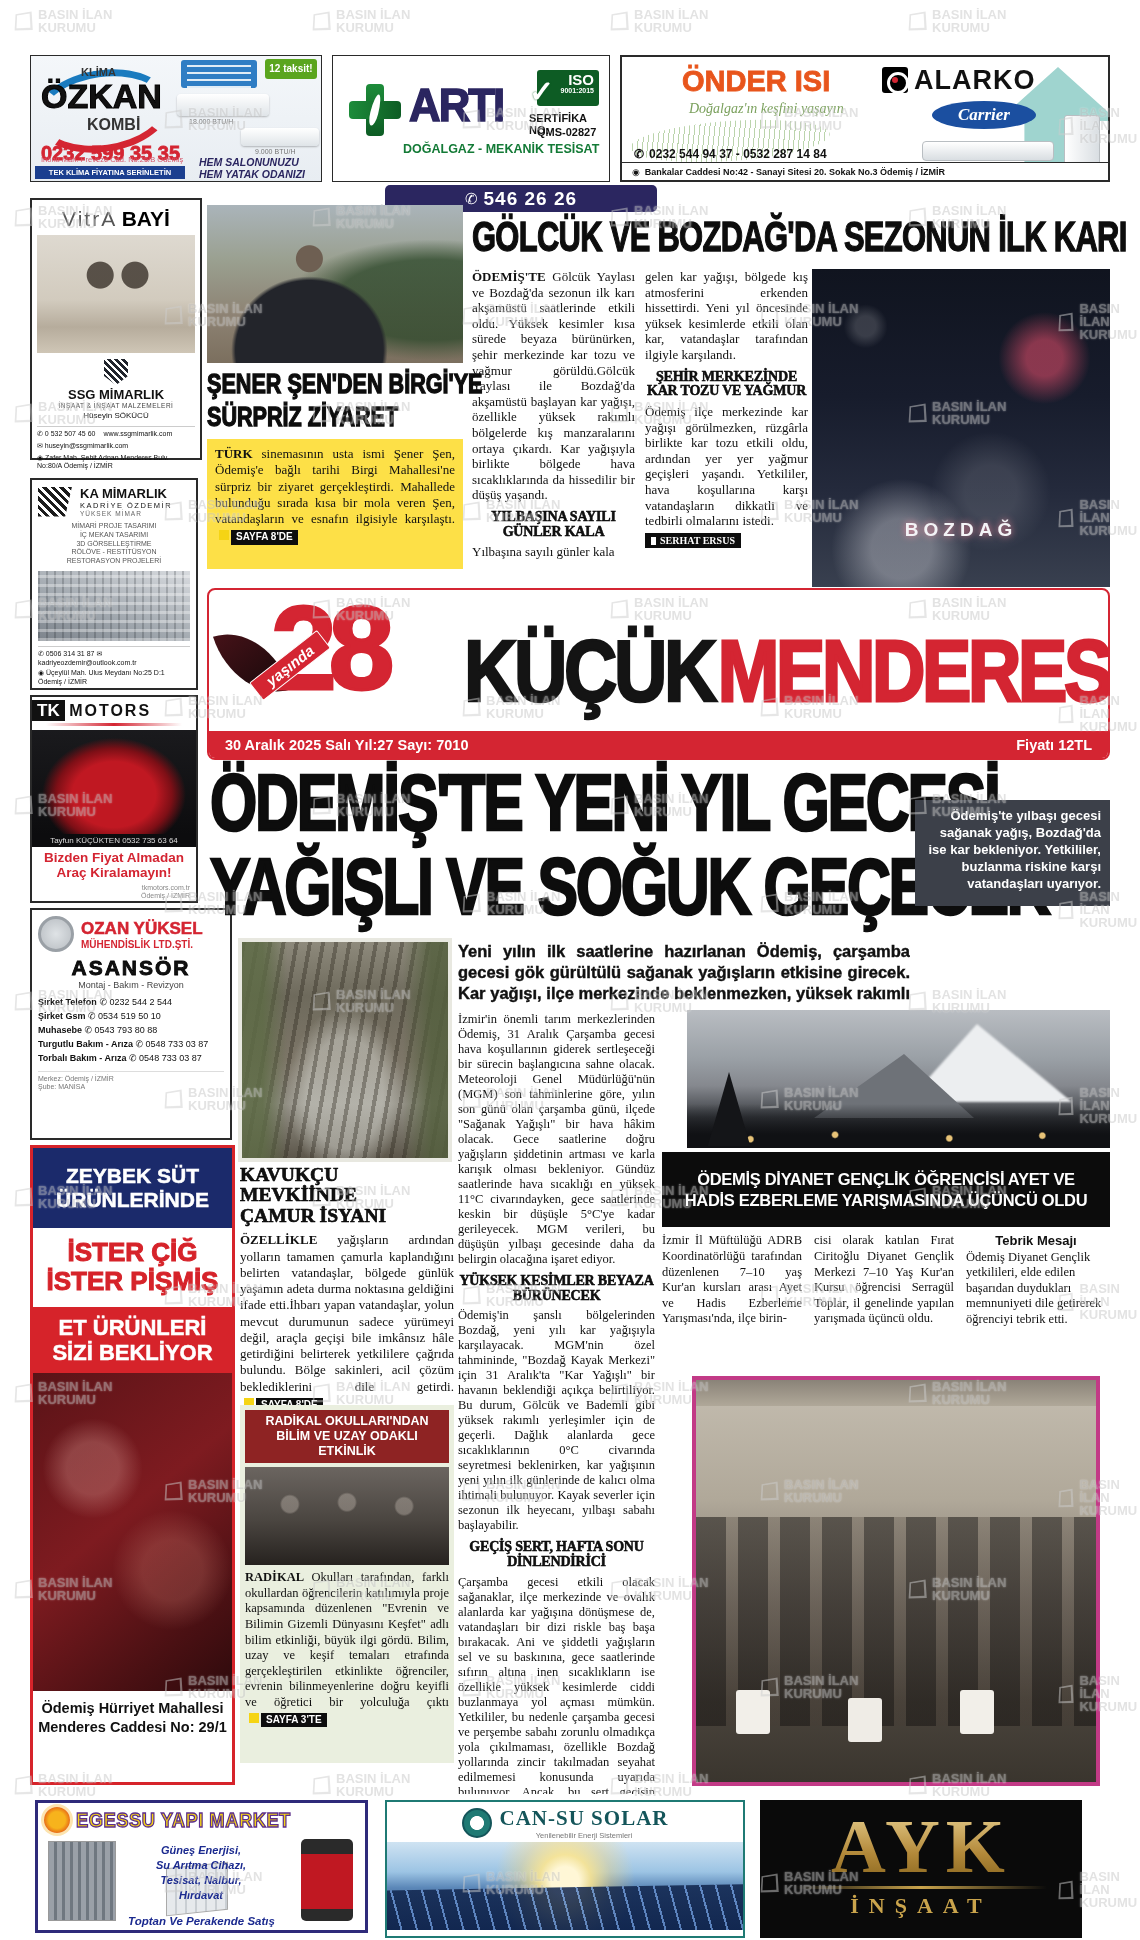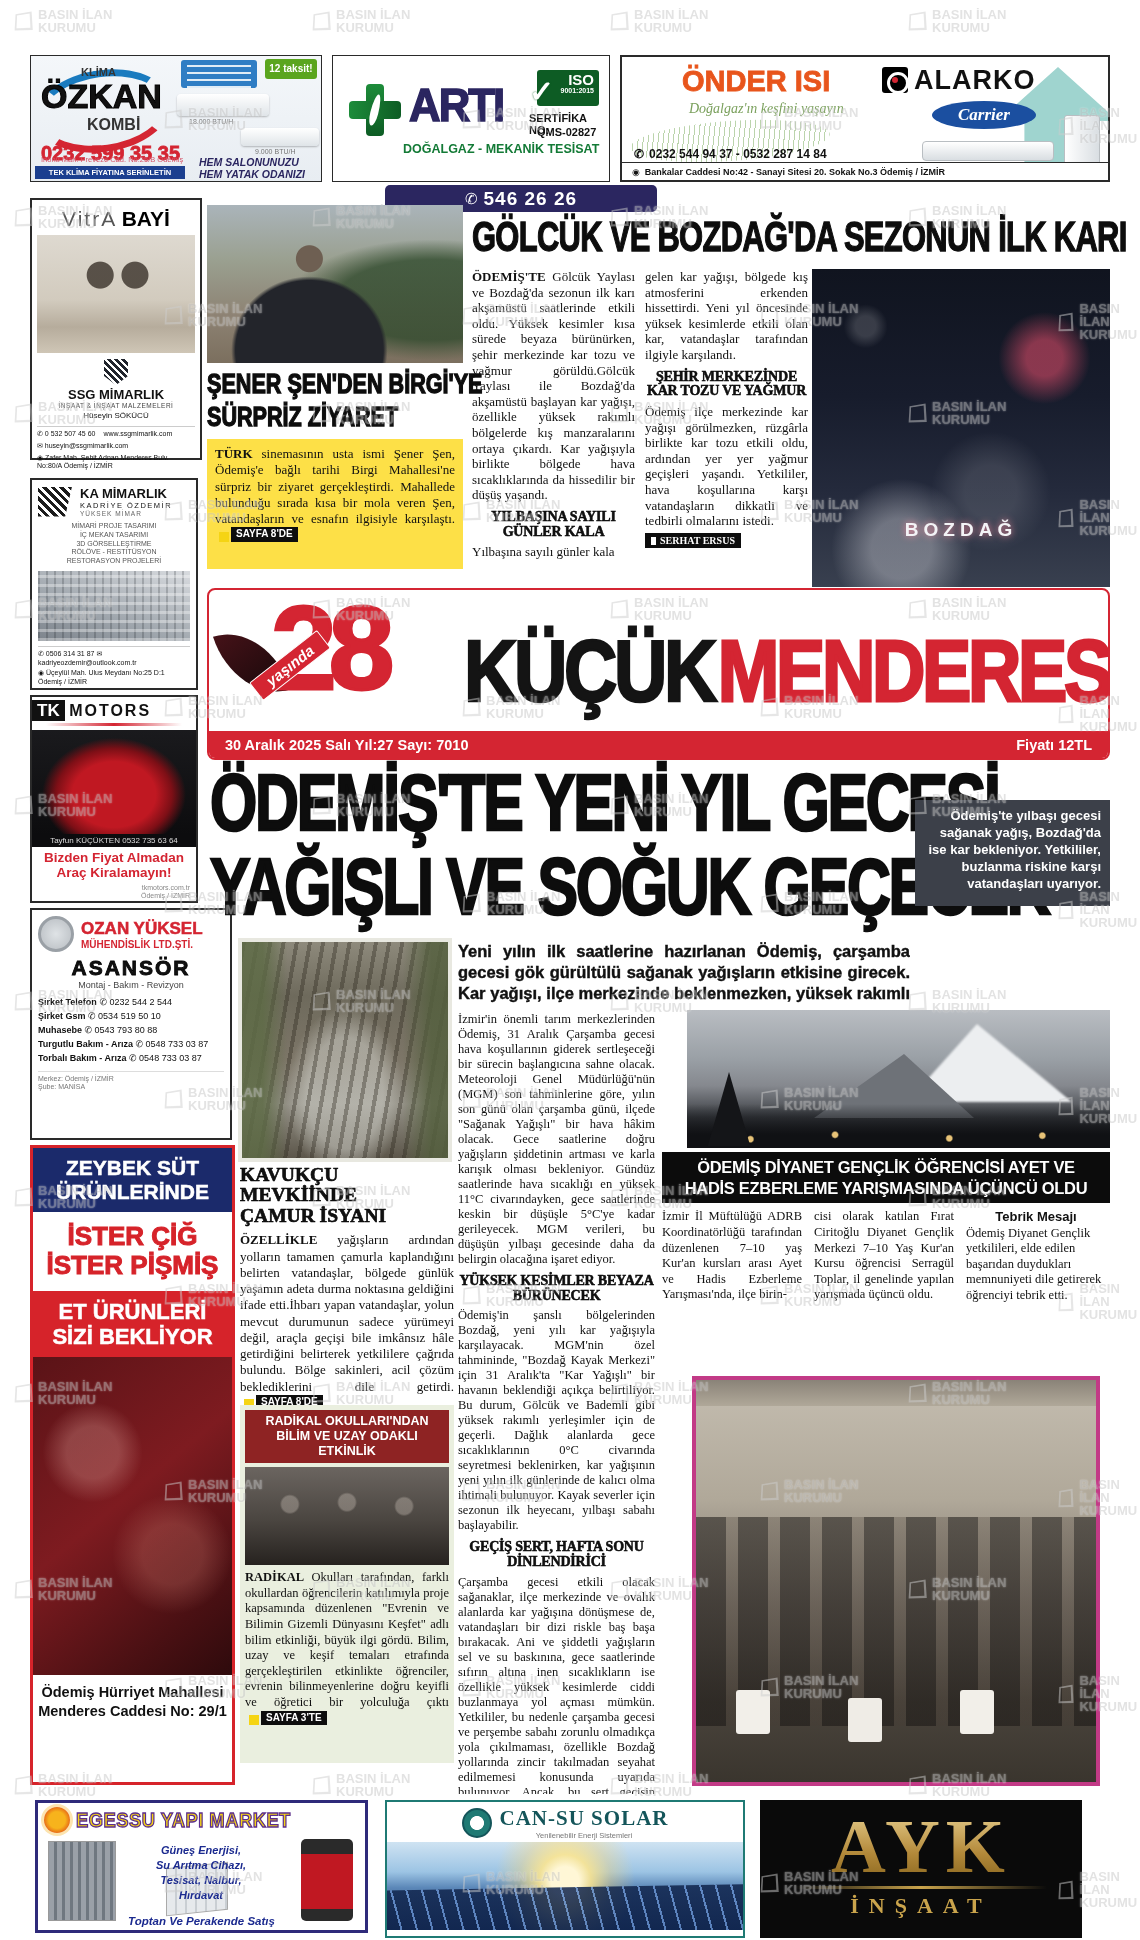--- a/index.html
+++ b/index.html
@@ -6,21 +6,21 @@
   .page{position:relative;width:1140px;height:1940px;background:#fff;overflow:hidden;
         font-family:"Liberation Sans",sans-serif;color:#111}
   .abs{position:absolute}
   .serif{font-family:"Liberation Serif",serif}
   .just{text-align:justify}
   .box{border:1.5px solid #2a2a2a;background:#fff;box-sizing:border-box}
   .hl{font-weight:700;color:#0d0d0d;-webkit-text-stroke:1.3px #0d0d0d;transform-origin:0 50%;white-space:nowrap}
   .subhead{font-weight:700;text-align:center;font-size:14px;line-height:1.05;margin:7px 0 5px;
            -webkit-text-stroke:.5px #000;letter-spacing:-.2px}
   .body-col{font-size:12.5px;line-height:1.2;text-align:justify;overflow:hidden}
-  .pgbadge{display:inline-flex;align-items:flex-end;gap:2px;margin-left:4px;vertical-align:-1px}
+  .pgbadge{display:inline-flex;align-items:flex-start;gap:2px;margin-left:4px;vertical-align:-1px}
   .ysq{width:10px;height:10px;background:#f5d414;display:inline-block}
   .pbx{background:#0d0d0d;color:#fff;font-family:"Liberation Sans",sans-serif;font-weight:700;
        font-size:10px;padding:1px 5px;white-space:nowrap}
   .byl{display:inline-flex;align-items:center;background:#0d0d0d;color:#fff;font-weight:700;
        font-size:10px;padding:1.5px 6px;gap:4px;white-space:nowrap}
   .byl::before{content:"";width:5px;height:8px;background:#fff;display:inline-block}
   .wm{position:absolute;display:flex;gap:6px;align-items:center;color:#c6c6c6;opacity:.5;
       font-weight:700;font-size:13px;line-height:1;text-shadow:0 0 2px rgba(255,255,255,.9);pointer-events:none}
   .wmbox{width:14px;height:14px;border:2.5px solid #cdcdcd;transform:perspective(40px) rotateX(16deg) rotateY(-20deg)}
   #wm{position:absolute;inset:0;z-index:9;pointer-events:none}
@@ -251,21 +251,21 @@
       <div><b>Turgutlu Bakım - Arıza</b> <span>✆</span> <span>0548 733 03 87</span></div>
       <div><b>Torbalı Bakım - Arıza</b> <span>✆</span> <span>0548 733 03 87</span></div>
     </div>
     <div class="tiny" style="color:#777;margin-top:5px;border-top:1px solid #ddd;padding-top:3px">
       <div>Merkez: Ödemiş / İZMİR</div>
       <div>Şube: MANİSA</div>
     </div>
   </div>
 
   <div class="abs" id="zeybek" style="left:30px;top:1145px;width:205px;height:640px;border:3px solid #d6232a;box-sizing:border-box;background:#fff;overflow:hidden">
-    <div style="background:#1b2a6b;color:#fff;text-align:center;font-weight:700;font-size:21px;line-height:1.15;padding:8px 0;-webkit-text-stroke:.5px #fff">
+    <div style="background:#1b2a6b;color:#fff;text-align:center;font-weight:700;font-size:21px;line-height:1.15;padding:16px 0;-webkit-text-stroke:.5px #fff">
       <div>ZEYBEK SÜT</div>
       <div>ÜRÜNLERİNDE</div>
     </div>
     <div style="text-align:center;color:#d6232a;font-weight:700;font-size:26px;line-height:1.12;padding:10px 0;-webkit-text-stroke:1px #d6232a">
       <div>İSTER ÇİĞ</div>
       <div>İSTER PİŞMİŞ</div>
     </div>
     <div style="background:#d6232a;color:#fff;text-align:center;font-weight:700;font-size:22px;line-height:1.15;padding:8px 0;-webkit-text-stroke:.5px #fff">
       <div>ET ÜRÜNLERİ</div>
       <div>SİZİ BEKLİYOR</div>
@@ -347,21 +347,21 @@
     <div class="serif just" style="font-size:12.5px;line-height:1.25;margin-top:5px;height:186px;overflow:hidden">
       <b>RADİKAL</b><span> Okulları tarafından, farklı okullardan öğrencilerin katılımıyla proje kapsamında düzenlenen "Evrenin ve Bilimin Gizemli Dünyasını Keşfet" adlı bilim etkinliği, büyük ilgi gördü. Bilim, uzay ve keşif temaları etrafında gerçekleştirilen etkinlikte öğrenciler, evrenin bilinmeyenlerine doğru keyifli ve öğretici bir yolculuğa çıktı</span>
       <span class="pgbadge">
           <span class="ysq"></span>
           <span class="pbx">SAYFA 3'TE</span>
         </span>
     </div>
   </div>
 
   <div class="abs" id="diyanet" style="left:662px;top:1152px;width:448px">
-    <div style="background:#0c0c0c;color:#fff;text-align:center;font-weight:700;font-size:16.5px;line-height:1.25;padding:5px 0;letter-spacing:-.3px">
+    <div style="background:#0c0c0c;color:#fff;text-align:center;font-weight:700;font-size:16.5px;line-height:1.25;padding:17px 0;letter-spacing:-.3px">
       <div>ÖDEMİŞ DİYANET GENÇLİK ÖĞRENCİSİ AYET VE</div>
       <div>HADİS EZBERLEME YARIŞMASINDA ÜÇÜNCÜ OLDU</div>
     </div>
     <div style="display:flex;gap:12px;margin-top:6px">
       <div class="serif just" style="width:140px;font-size:12.5px;line-height:1.25;height:158px;overflow:hidden">İzmir İl Müftülüğü ADRB Koordinatörlüğü tarafından düzenlenen 7–10 yaş Kur'an kursları arası Ayet ve Hadis Ezberleme Yarışması'nda, ilçe birin-</div>
       <div class="serif just" style="width:140px;font-size:12.5px;line-height:1.25;height:158px;overflow:hidden">cisi olarak katılan Fırat Ciritoğlu Diyanet Gençlik Merkezi 7–10 Yaş Kur'an Kursu öğrencisi Serragül Toplar, il genelinde yapılan yarışmada üçüncü oldu.</div>
       <div class="serif" style="width:140px;font-size:12.5px;line-height:1.25;height:158px;overflow:hidden">
         <div style="font-weight:700;text-align:center;font-family:'Liberation Sans',sans-serif;font-size:13px">Tebrik Mesajı</div>
         <span class="just">Ödemiş Diyanet Gençlik yetkilileri, elde edilen başarıdan duydukları memnuniyeti dile getirerek öğrenciyi tebrik etti.</span>
       </div>

